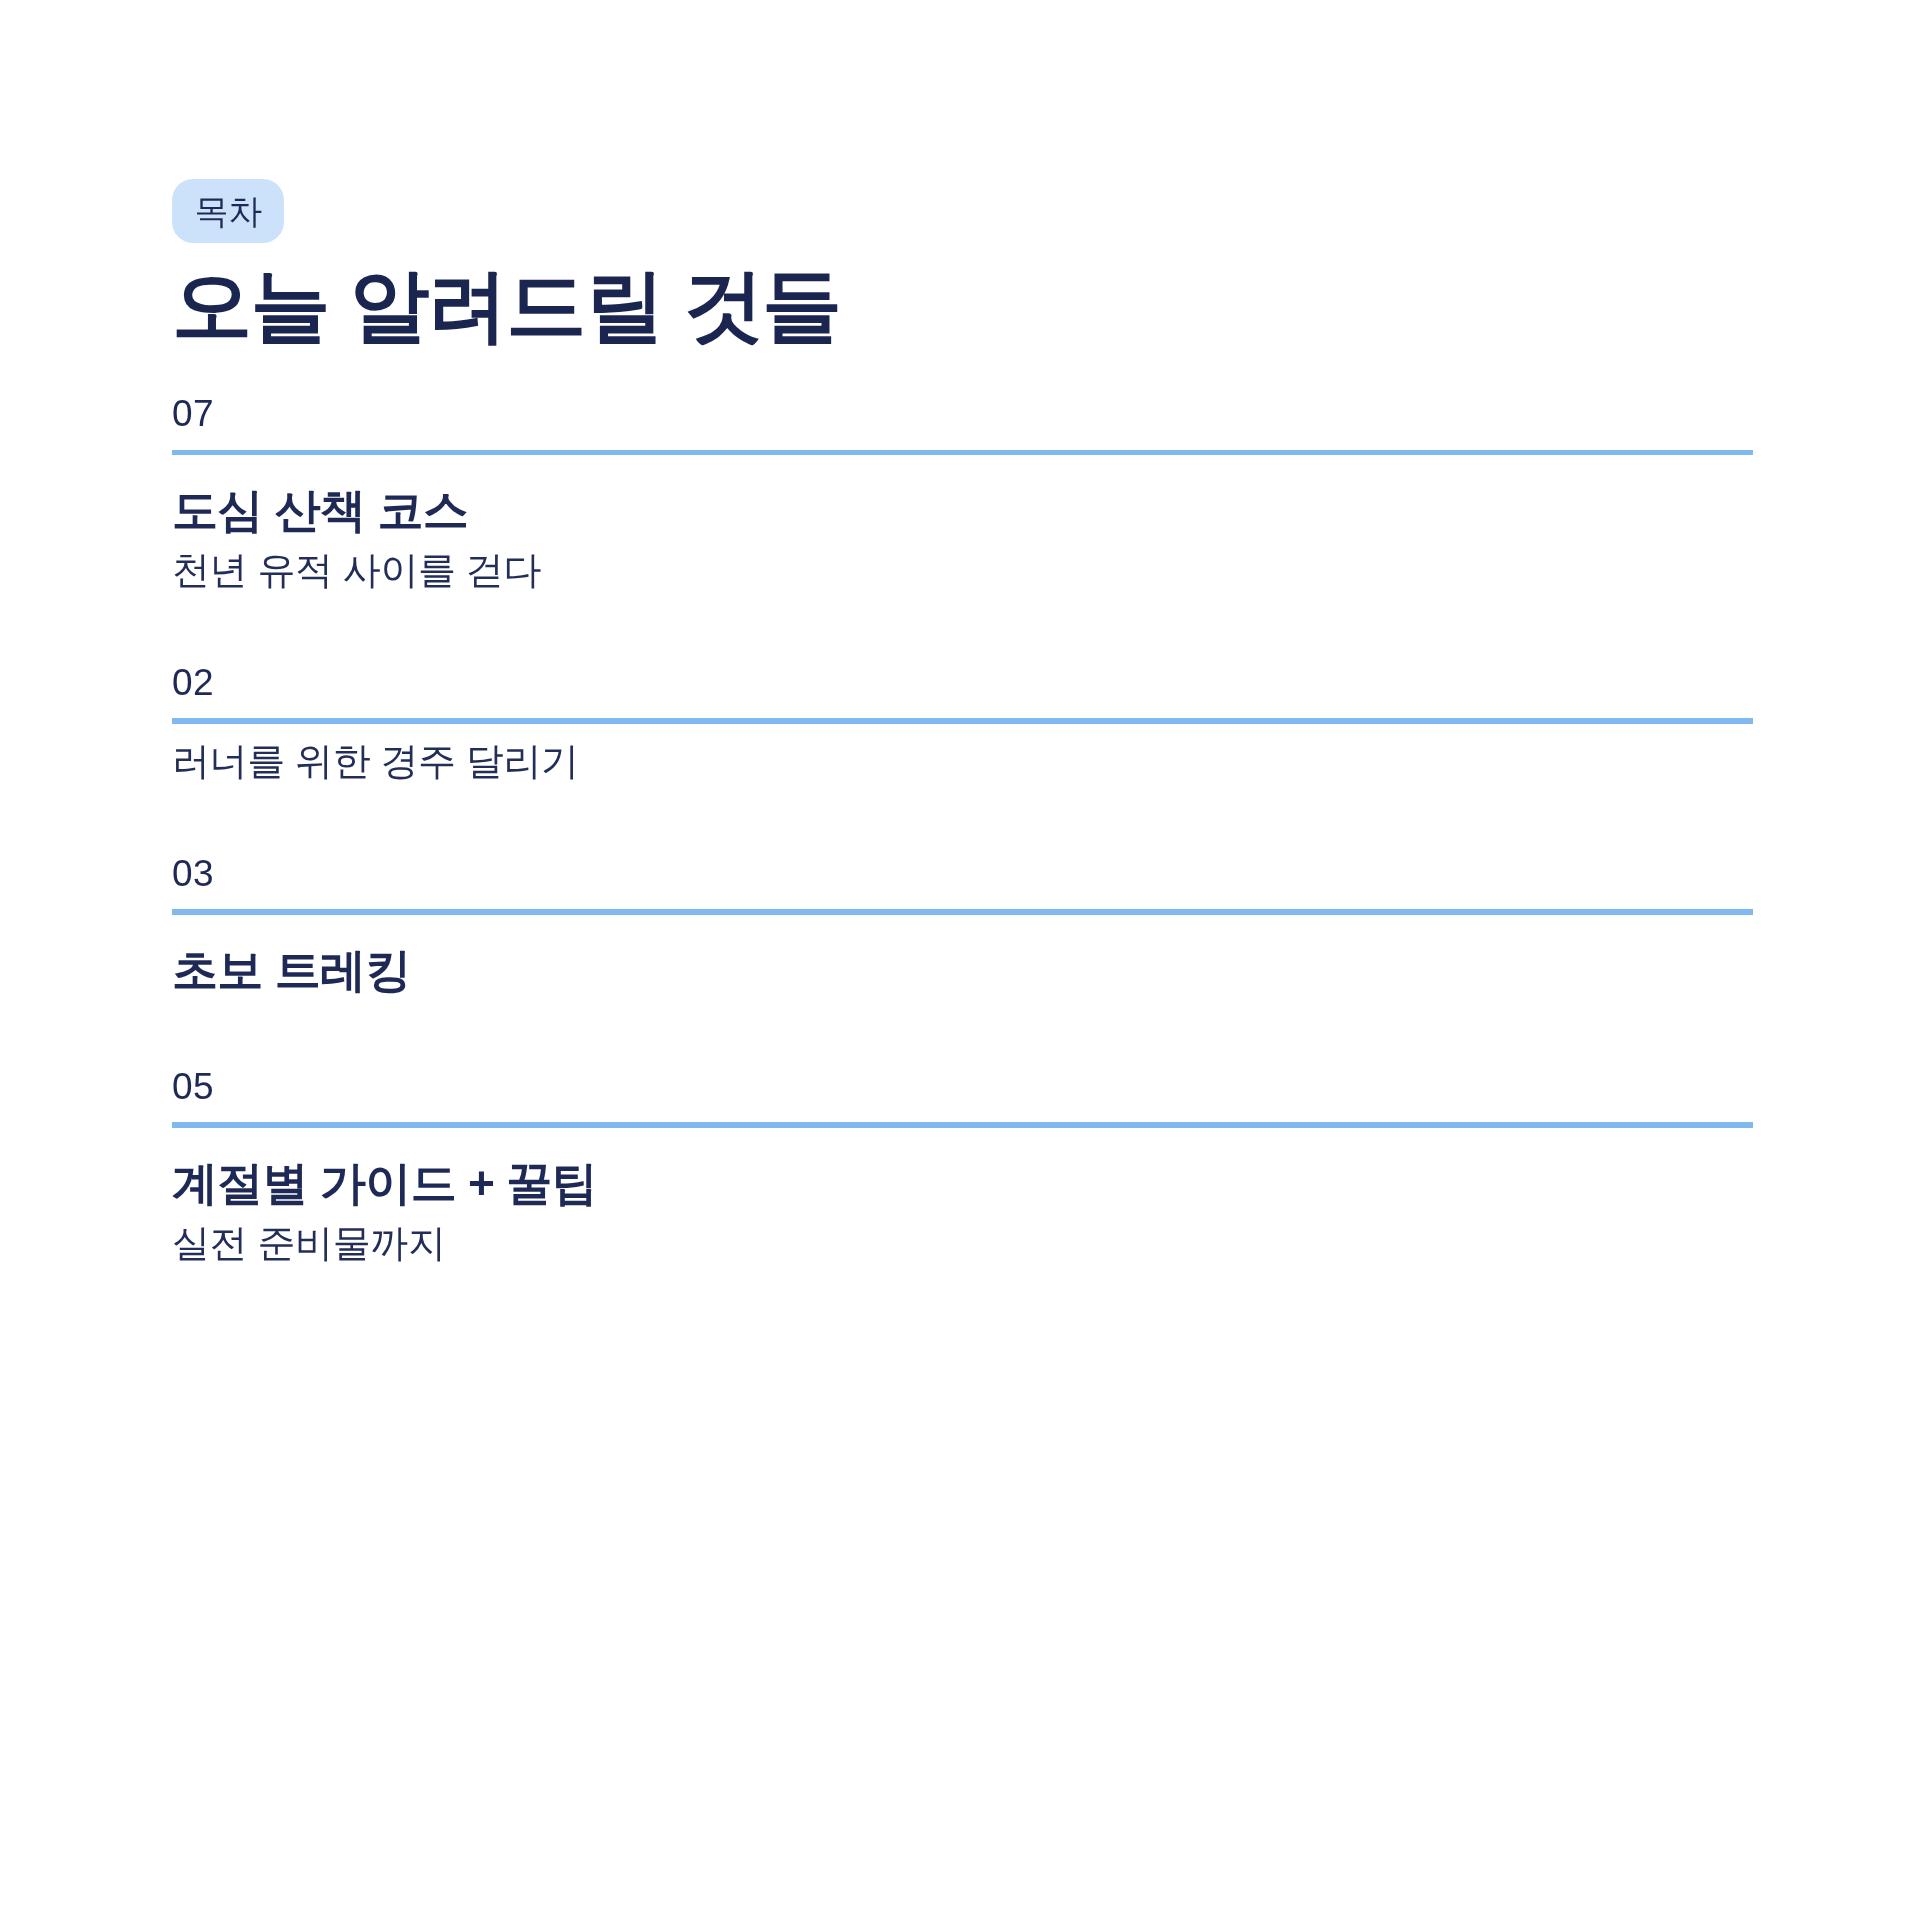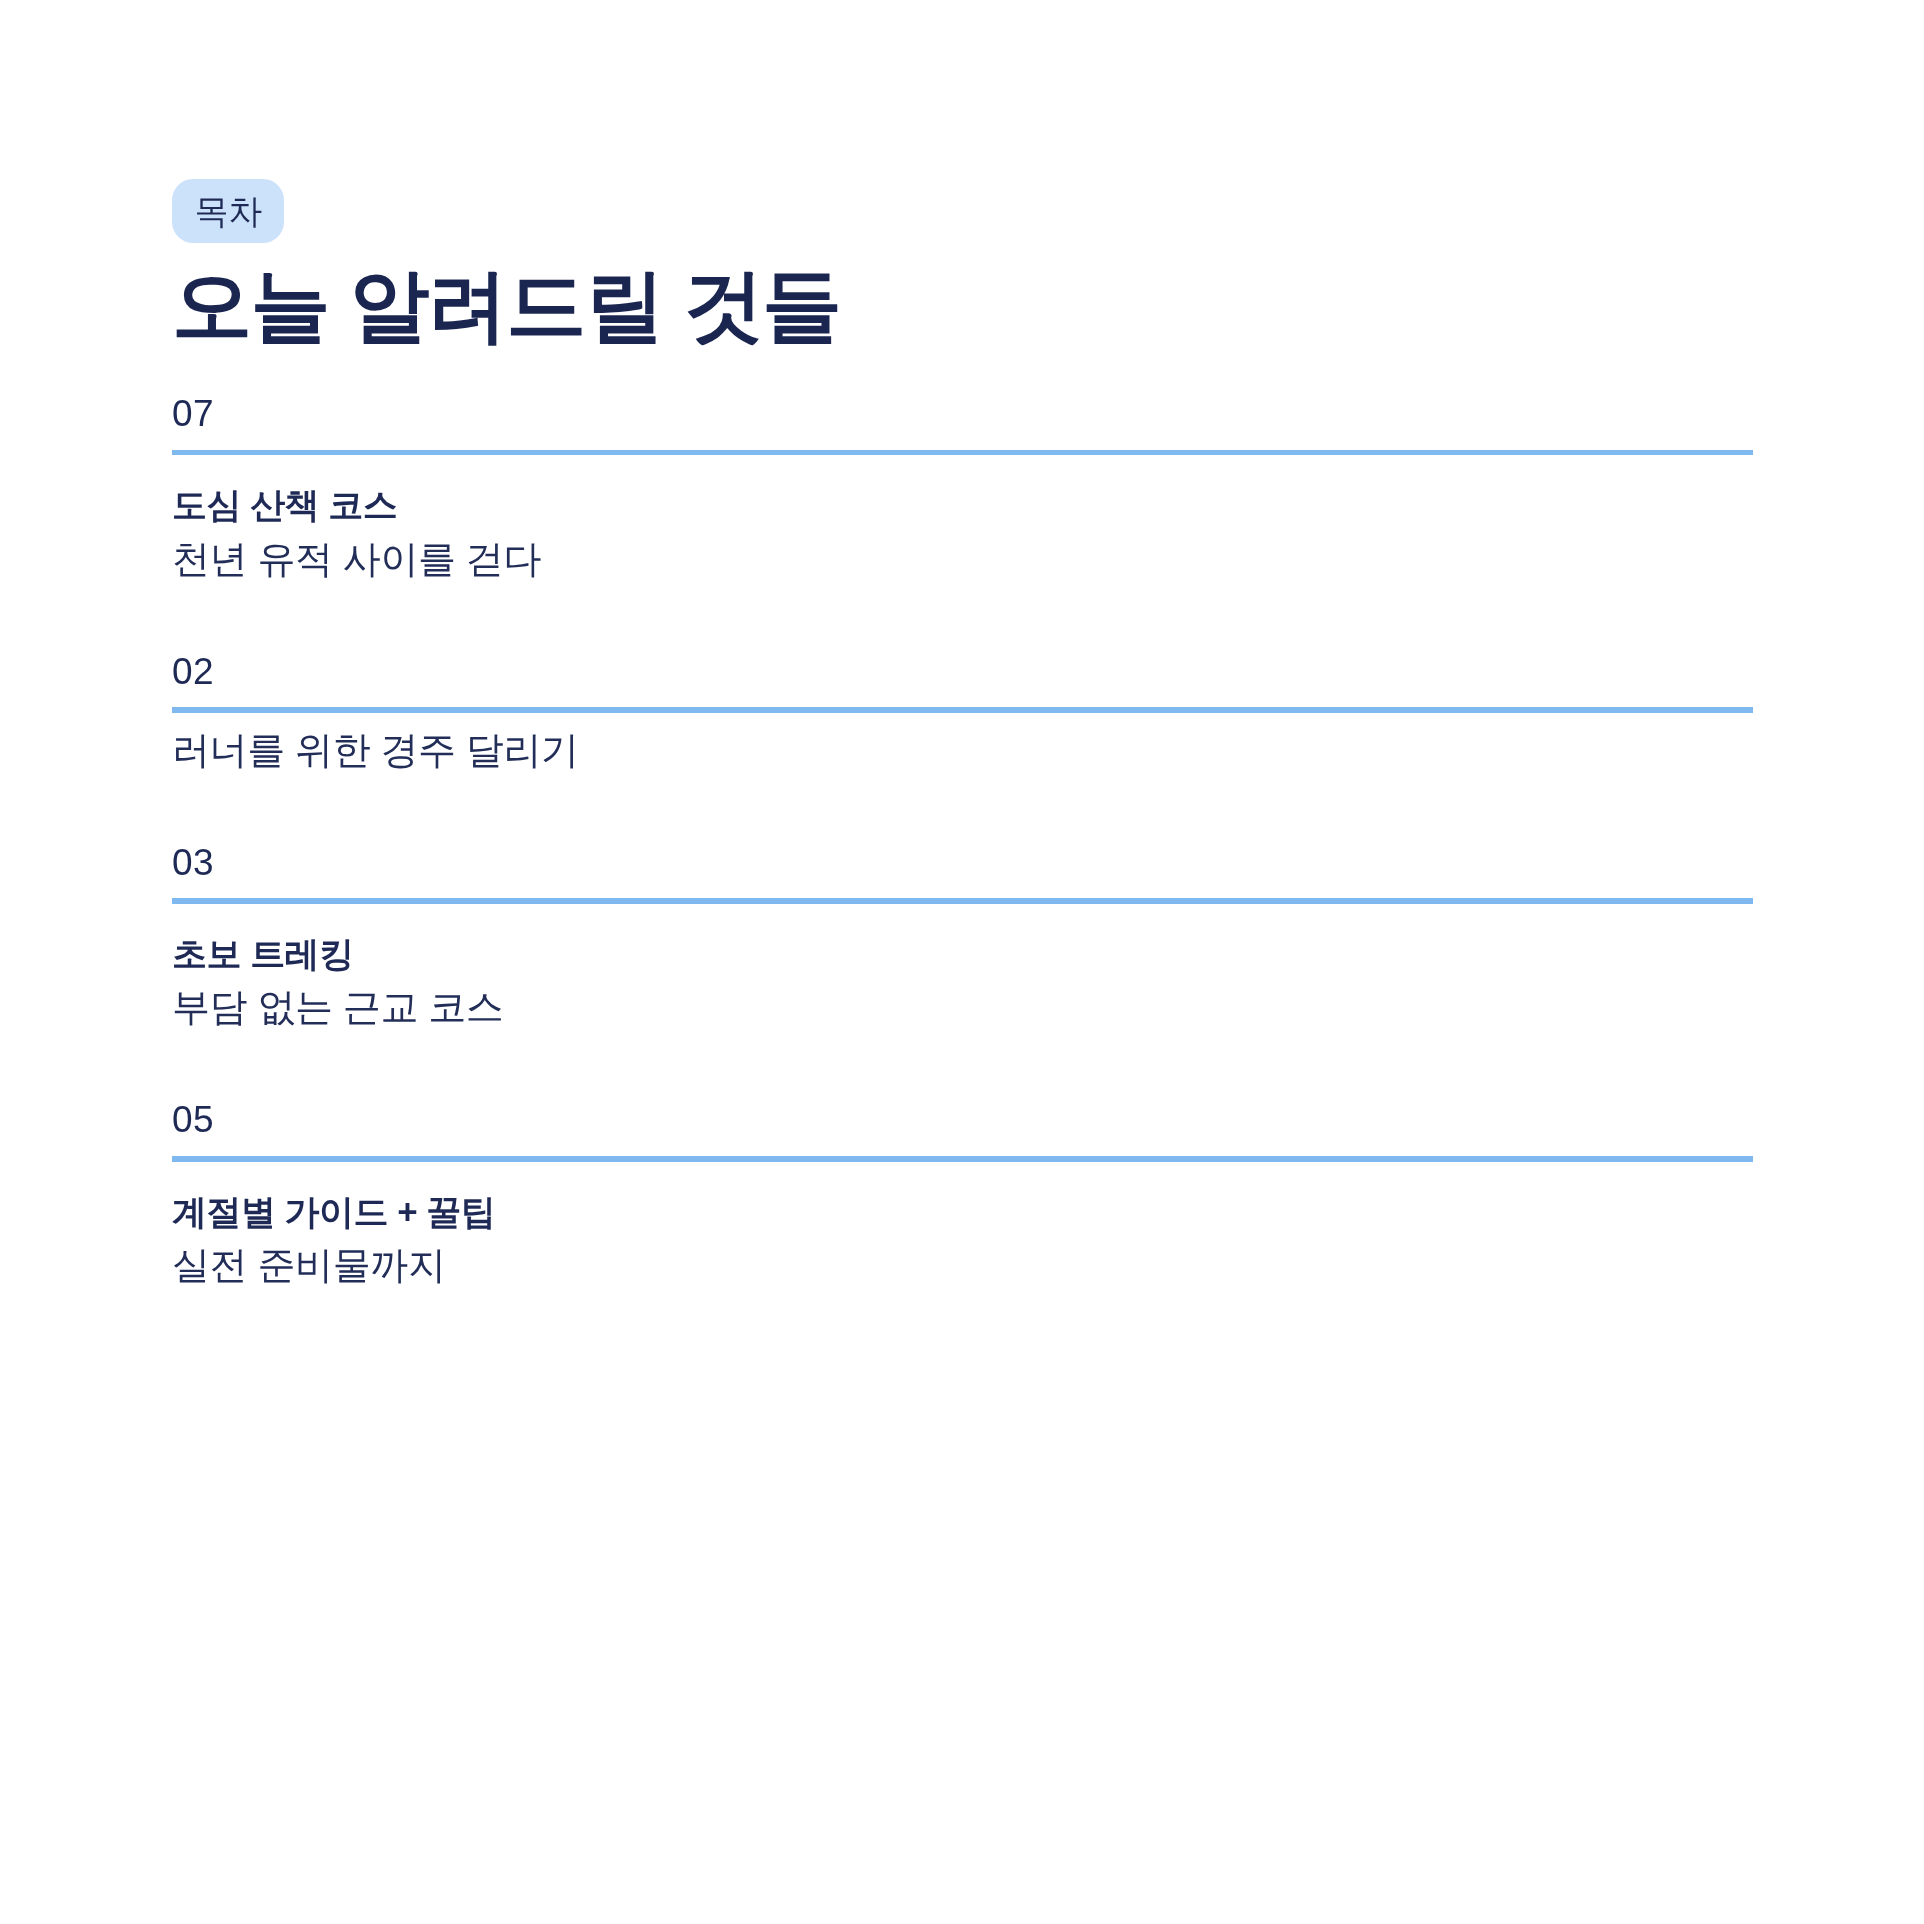--- a/index.html
+++ b/index.html
@@ -52,21 +52,21 @@
     letter-spacing: 0.01em;
   }
   .rule {
     margin-top: 17.6px;
     height: 5.6px;
     width: 100%;
     background: #7fb9ef;
   }
   .item-title {
     margin: 32px 0 0 0;
-    font-size: 35px;
+    font-size: 46px;
     line-height: 1;
     font-weight: 600;
     letter-spacing: -0.015em;
     color: #1e2a55;
   }
   .item-subtitle {
     margin: 17.6px 0 0 0;
     font-size: 38px;
     line-height: 1;
     font-weight: 400;
@@ -97,21 +97,20 @@
     <section class="toc-item">
       <div class="num">02</div>
       <div class="rule"></div>
       <p class="item-subtitle">러너를 위한 경주 달리기</p>
     </section>
 
     <section class="toc-item">
       <div class="num">03</div>
       <div class="rule"></div>
       <h2 class="item-title">초보 트레킹</h2>
-      <p class="item-subtitle">부담 없는 근교 코스</p>
     </section>
 
 
     <section class="toc-item">
       <div class="num">05</div>
       <div class="rule"></div>
       <h2 class="item-title">계절별 가이드 + 꿀팁</h2>
       <p class="item-subtitle">실전 준비물까지</p>
     </section>
 

